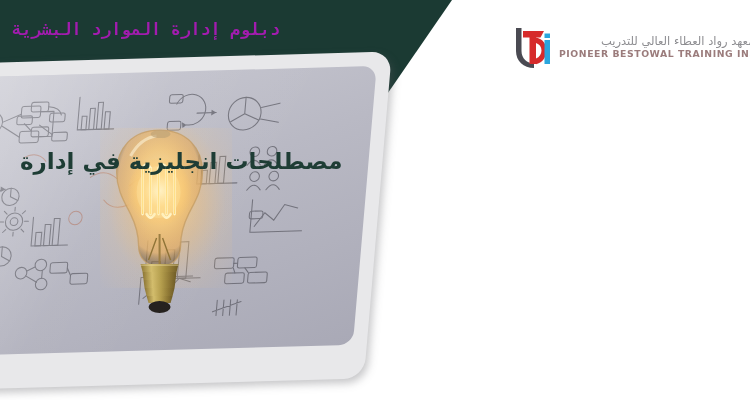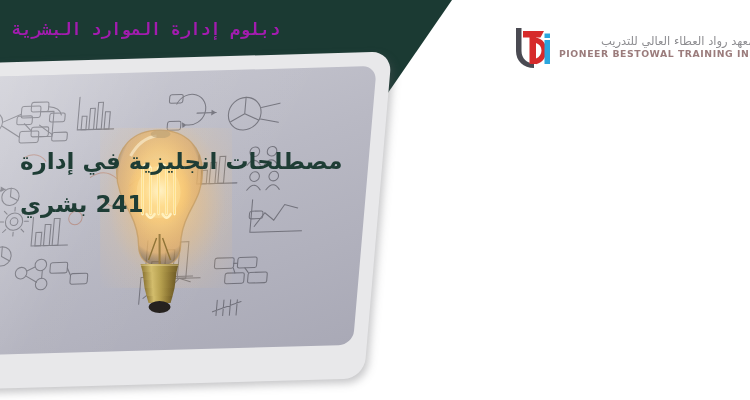--- a/index.html
+++ b/index.html
@@ -186,21 +186,20 @@
                L26 34.5 C29.5 33.2 31.5 30.3 31.5 26.6 C31.5 22.9 29.5 20.2 26 19 Z" fill="#d62b2b"></path>
 
       <rect x="34.5" y="16" width="5.5" height="24" fill="#2ba6dd"></rect>
 
       <rect x="34.5" y="9.5" width="5.5" height="4.5" fill="#2ba6dd"></rect>
     </svg>
   </div>
 
   <div class="main-title">
     <span class="tline">مصطلحات انجليزية في إدارة</span>
-    <span class="tline">241 بشري</span>
   </div>
 
   <div class="photo-wrap">
     <div class="photo-inner">
 
       <svg class="sketch" viewBox="0 0 420 290" preserveAspectRatio="none">
         <g fill="none" stroke="#5a5a63" stroke-width="1.1" stroke-linecap="round">
 
           <circle cx="22" cy="48" r="11"></circle>
           <path d="M33 48 L52 40 M33 52 L52 64"></path>

